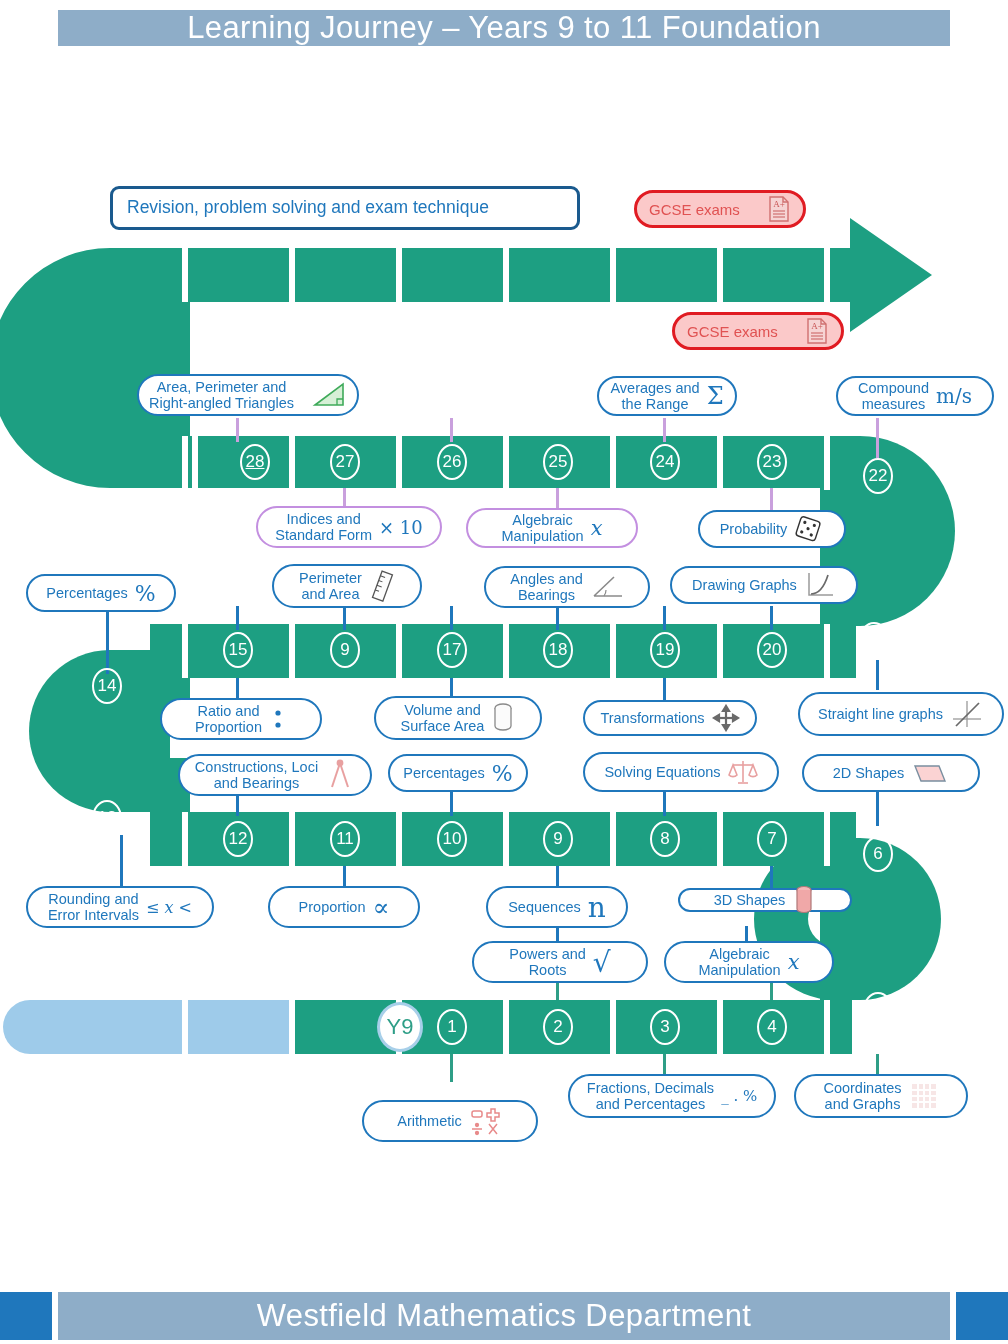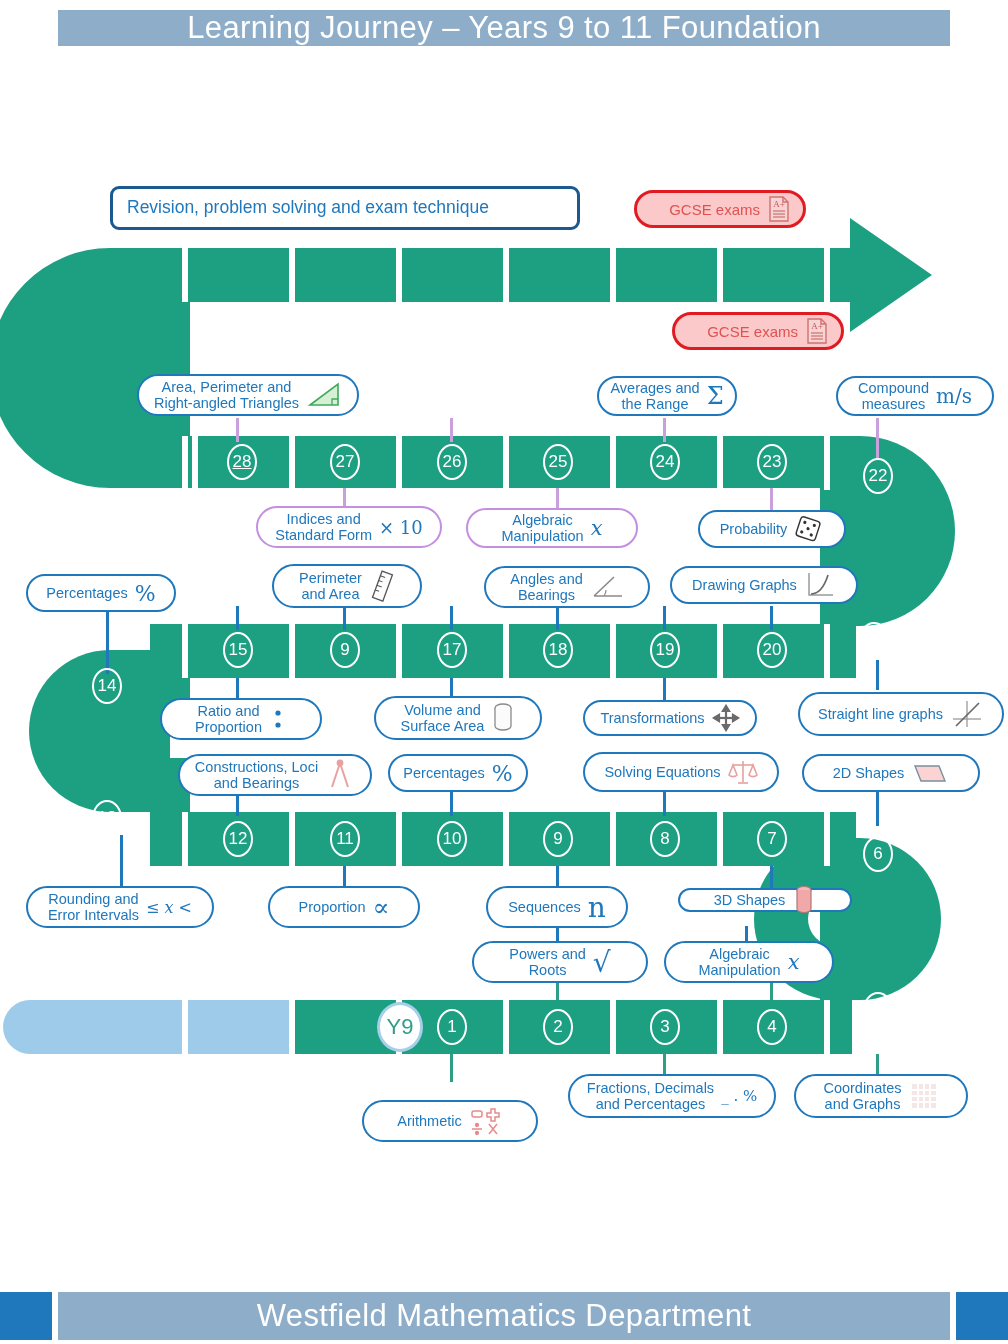--- a/index.html
+++ b/index.html
@@ -123,21 +123,21 @@
   #revision-box .pill-text { font-size: 17.5px; text-align: right; }
 
   
   .gcse {
     position: absolute;
     border: 3.5px solid #e01b22;
     border-radius: 20px;
     background: #fbc9c9;
     display: flex;
     align-items: center;
-    justify-content: flex-end;
+    justify-content: space-between;
     padding: 14px 12px;
     z-index: 10;
   }
   .gcse-text { color: #e05252; font-size: 15px; white-space: nowrap; }
 
   
   .conn {
     position: absolute;
     width: 3px;
     background: #1f77bc;
@@ -302,21 +302,21 @@
         <path d="M3 2 h13 l5 5 v19 h-18 z" fill="#f6d4d4" stroke="#d07070" stroke-width="1.4"></path>
         <path d="M16 2 v5 h5" fill="none" stroke="#d07070" stroke-width="1.4"></path>
         <text x="12" y="12" font-size="9" fill="#c85555" font-family="'Liberation Serif',serif" text-anchor="middle">A+</text>
         <line x1="6" y1="16" x2="18" y2="16" stroke="#d07070" stroke-width="1.2"></line>
         <line x1="6" y1="19" x2="18" y2="19" stroke="#d07070" stroke-width="1.2"></line>
         <line x1="6" y1="22" x2="18" y2="22" stroke="#d07070" stroke-width="1.2"></line>
       </svg>
     </span>
   </div>
 
-  <div class="num" style="left:227px; top:444px;text-decoration:underline;">28</div>
+  <div class="num" style="left:240px; top:444px;text-decoration:underline;">28</div>
   <div class="num" style="left:330px; top:444px;">27</div>
   <div class="num" style="left:437px; top:444px;">26</div>
   <div class="num" style="left:543px; top:444px;">25</div>
   <div class="num" style="left:650px; top:444px;">24</div>
   <div class="num" style="left:757px; top:444px;">23</div>
   <div class="num" style="left:863px; top:458px;">22</div>
 
   <div class="num" style="left:859px; top:622px;">21</div>
   <div class="num" style="left:757px; top:632px;">20</div>
   <div class="num" style="left:650px; top:632px;">19</div>
@@ -336,21 +336,21 @@
   <div class="num" style="left:863px; top:836px;">6</div>
 
   <div class="num" style="left:863px; top:992px;">5</div>
   <div class="num" style="left:757px; top:1009px;">4</div>
   <div class="num" style="left:650px; top:1009px;">3</div>
   <div class="num" style="left:543px; top:1009px;">2</div>
   <div class="num" style="left:437px; top:1009px;">1</div>
 
   <div class="year-marker" style="left:377px; top:1002px;">Y9</div>
 
-  <div class="pill" style="left:137px; top:374px; width:222px; height:42px;">
+  <div class="pill" style="left:137px; top:374px; width:222px; height:42px;justify-content:space-between;">
     <span class="pill-text">Area, Perimeter  and
 Right-angled  Triangles</span>
     <span class="pill-ico">
       <svg width="36" height="28" viewBox="0 0 36 28">
           <path d="M4 24 L32 3 L32 24 Z" fill="#d6f0d6" stroke="#3faa5a" stroke-width="1.6"></path>
           <path d="M26 24 v-6 h6" fill="none" stroke="#3faa5a" stroke-width="1.3"></path>
         </svg>
     </span>
   </div>
 

